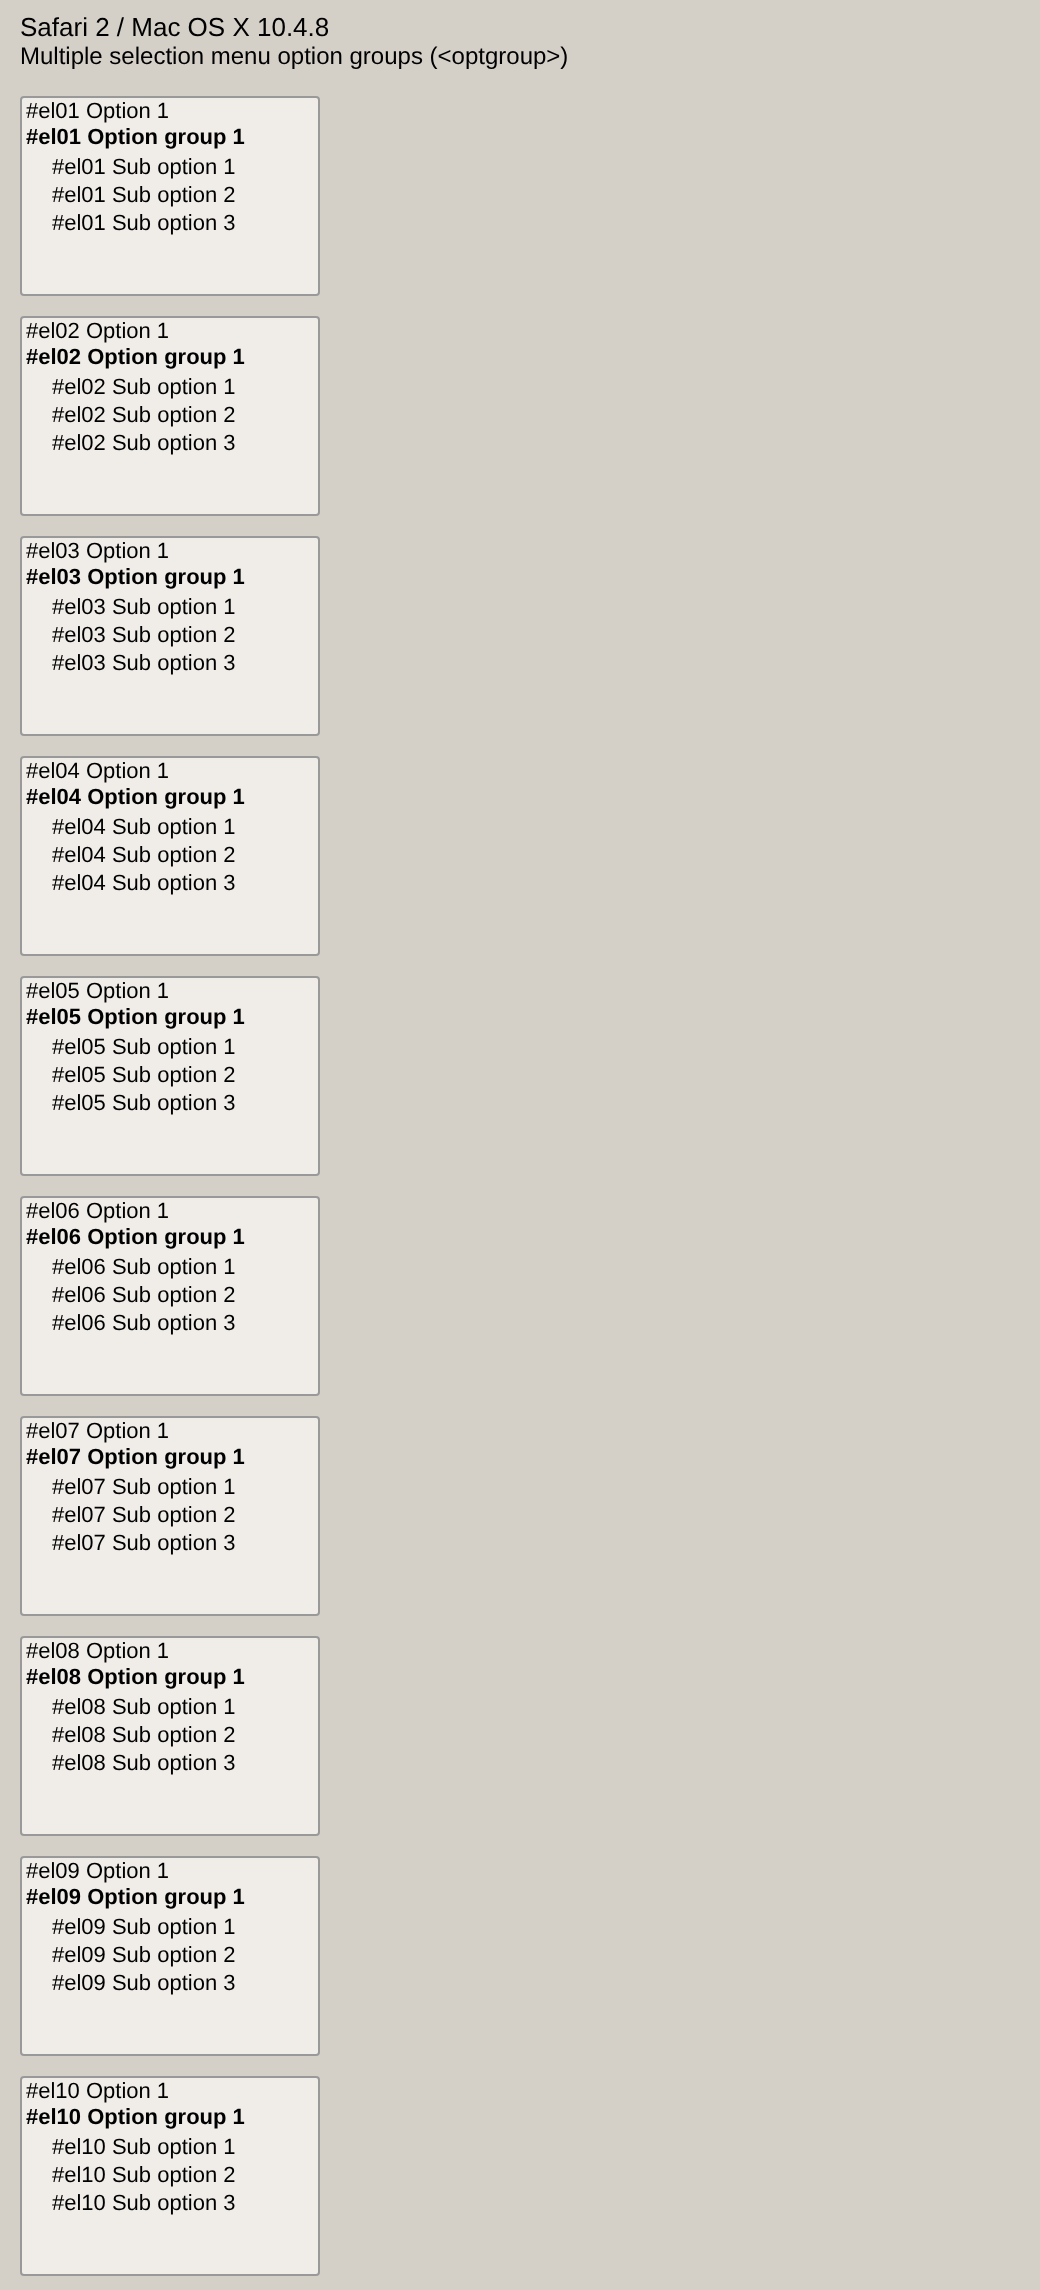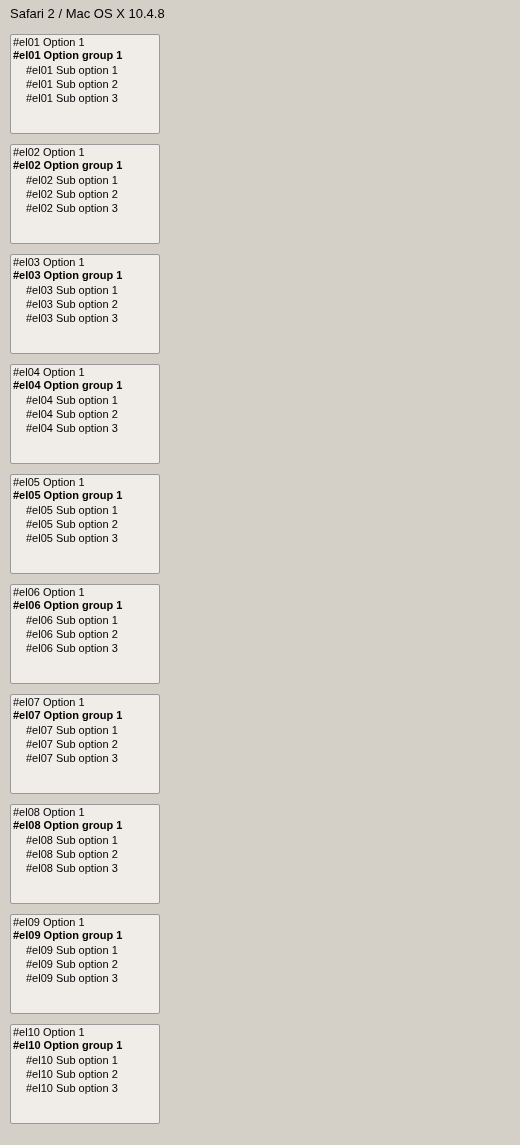--- a/index.html
+++ b/index.html
@@ -55,20 +55,21 @@
     select optgroup option {
       font-weight: normal;
       padding-left: 15px;
     }
   </style>
 </head>
 <body>
 
 <div class="header">
   <div class="header-title">Safari 2 / Mac OS X 10.4.8</div>
+  <div class="header-subtitle">Multiple selection menu option groups (&lt;optgroup&gt;)</div>
 </div>
 
 <div class="content" id="selects-container">
 <div class="select-container"><select multiple="multiple" size="5">
         <option>#el01 Option 1</option>
         <optgroup label="#el01 Option group 1">
           <option>#el01 Sub option 1</option>
           <option>#el01 Sub option 2</option>
           <option>#el01 Sub option 3</option>
         </optgroup>

